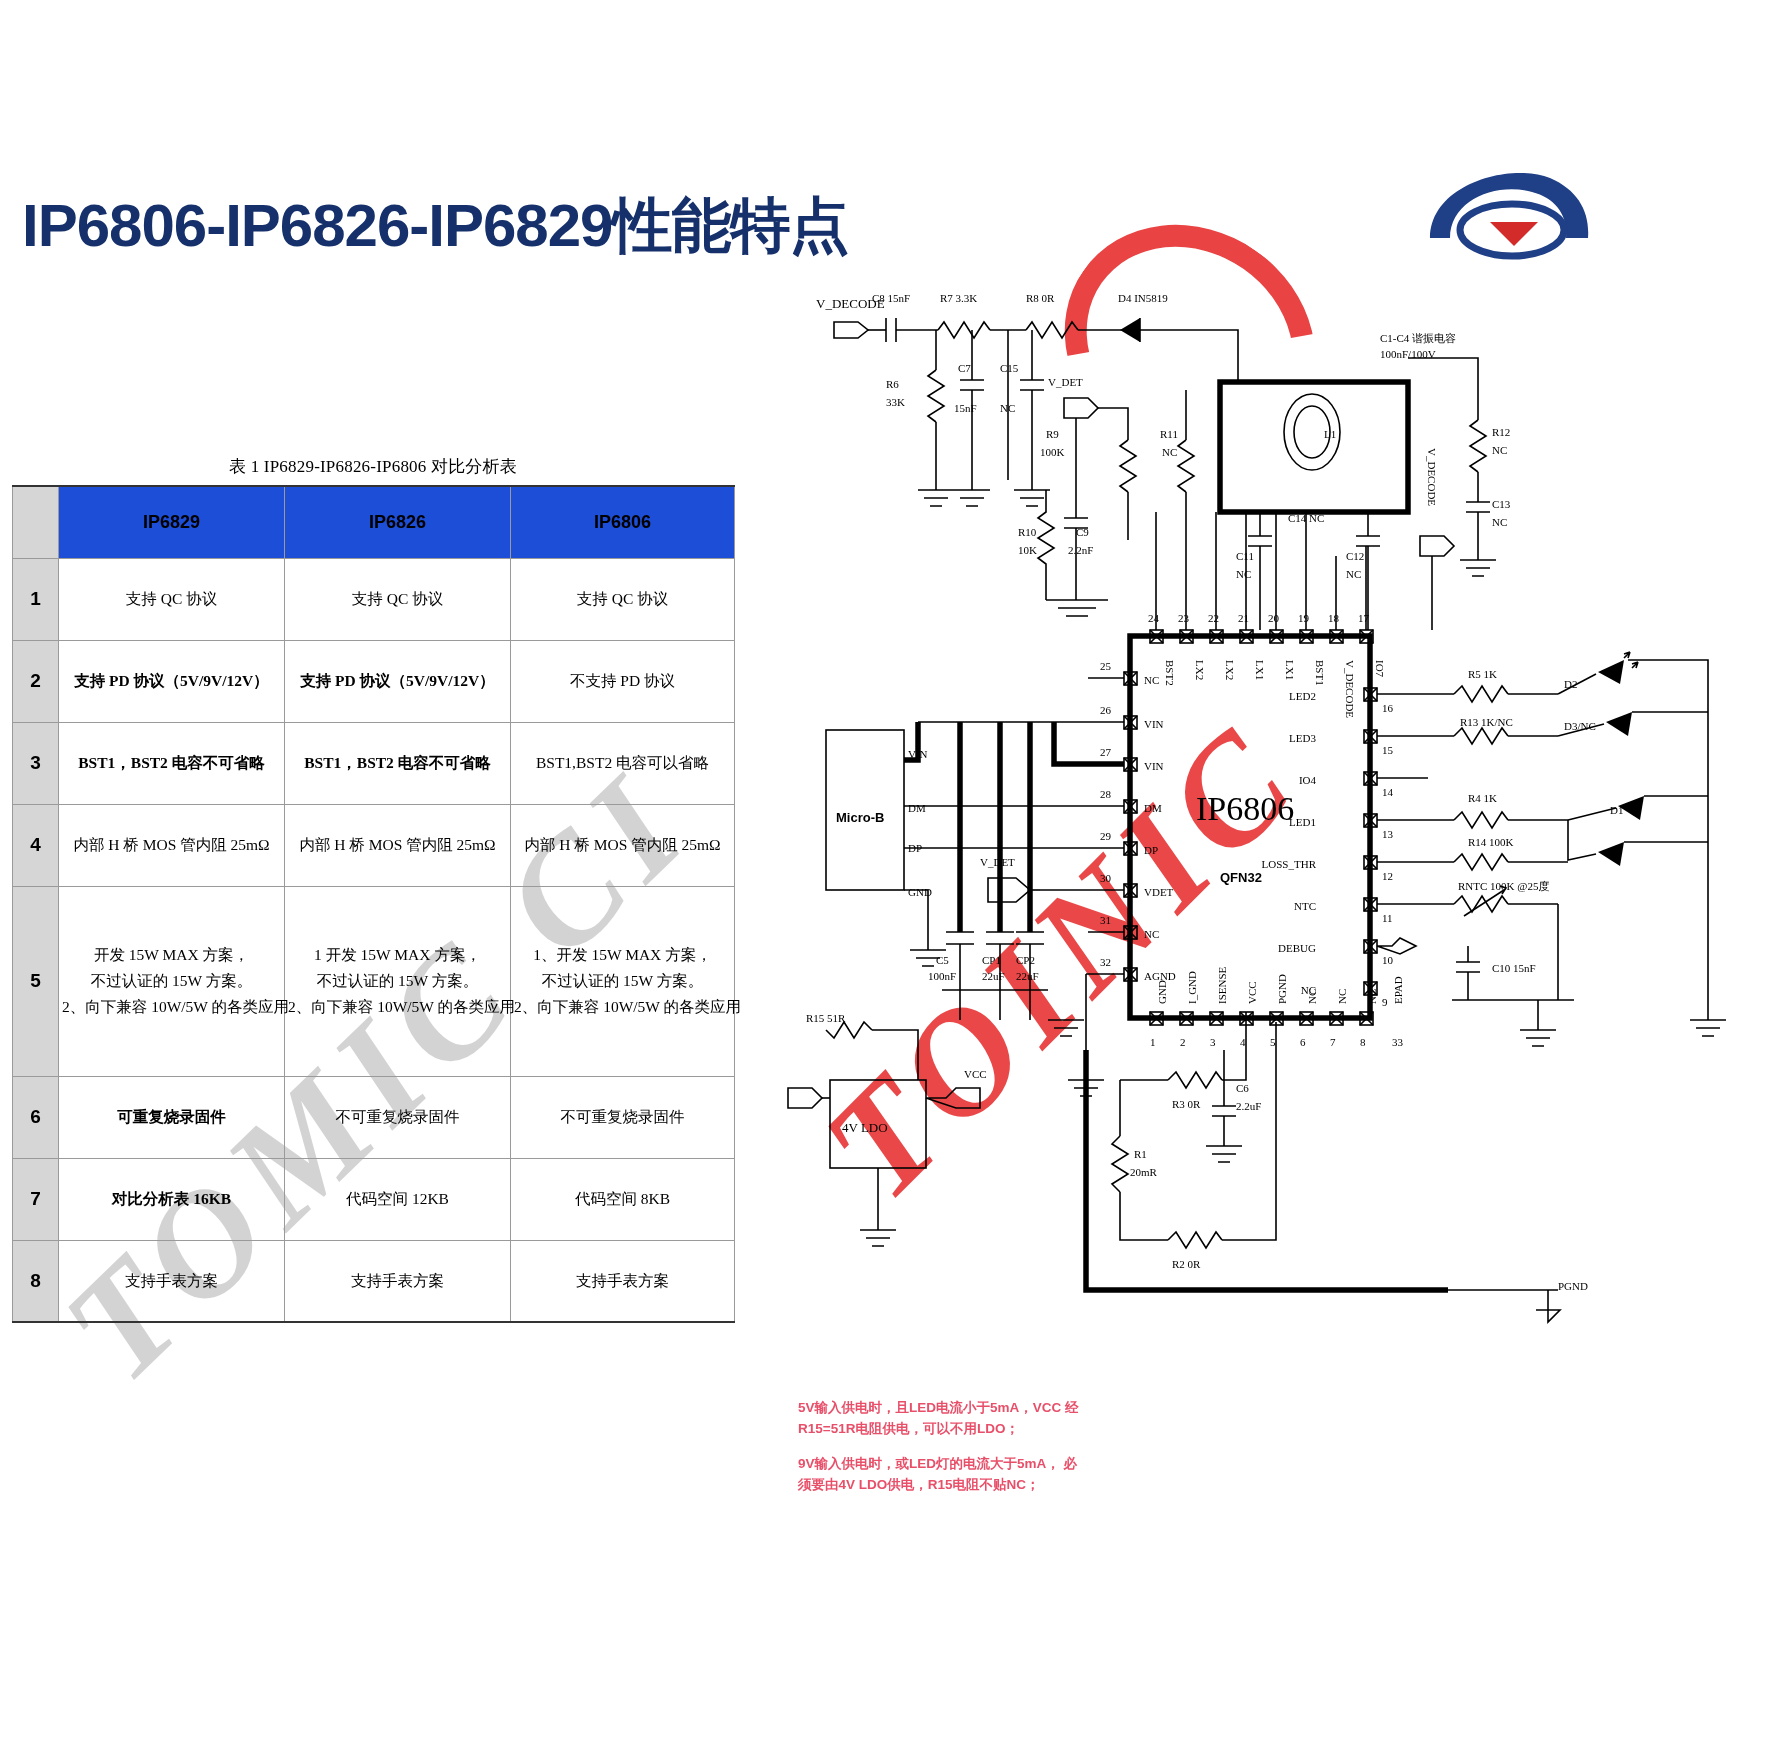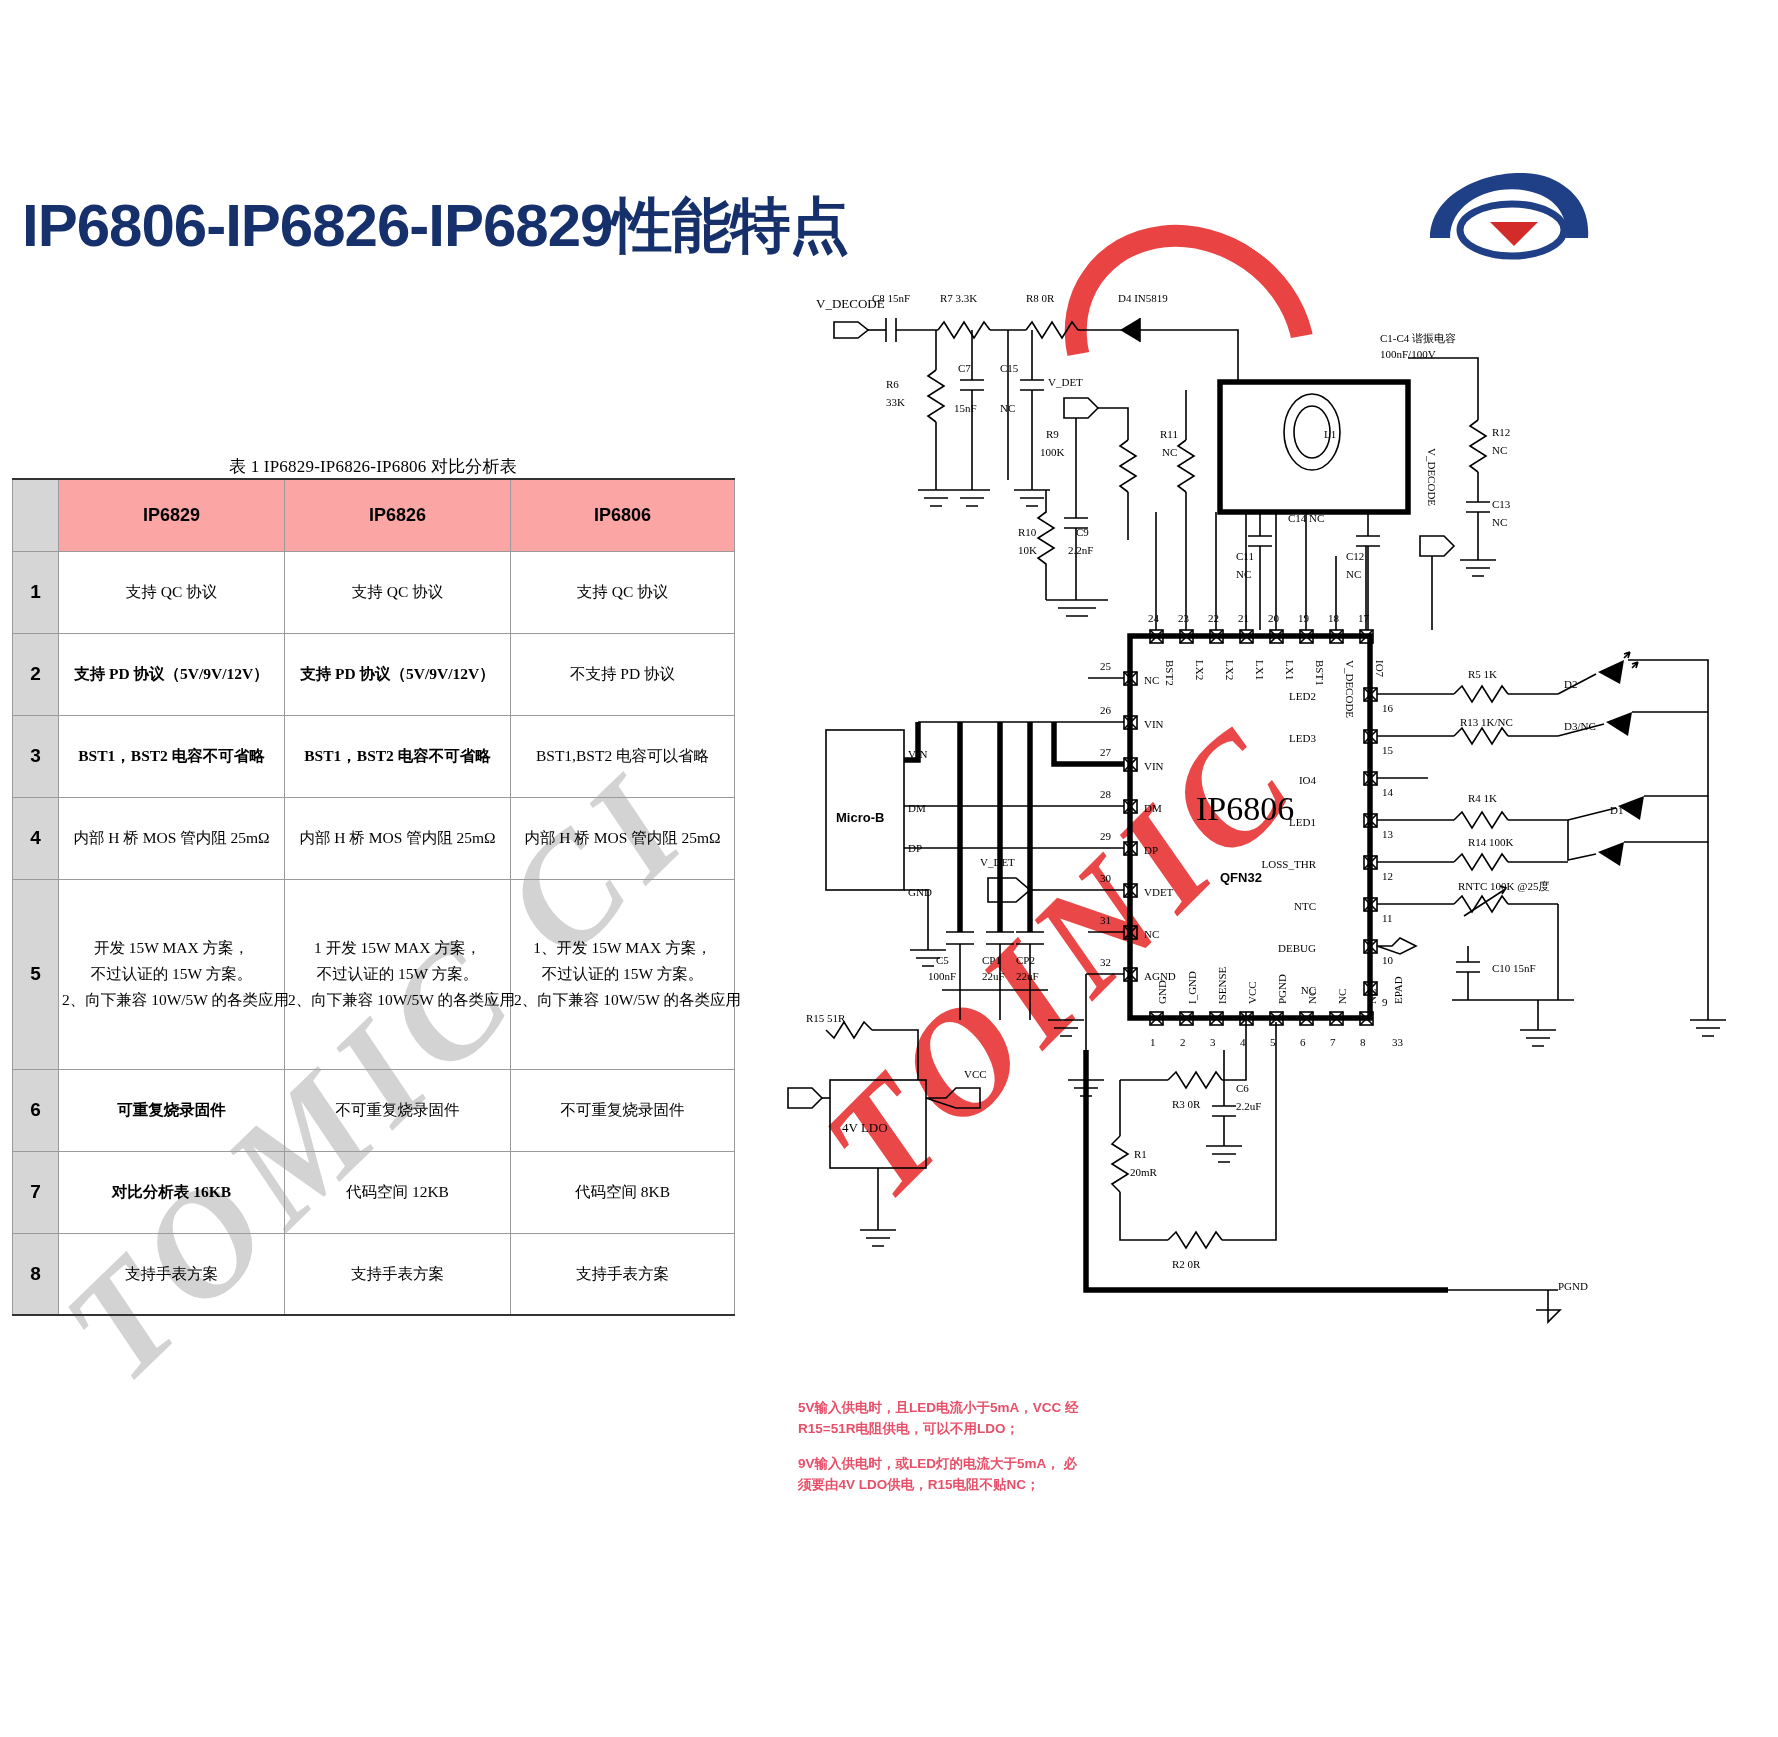--- a/index.html
+++ b/index.html
@@ -23,21 +23,21 @@
   }
 
   
   .logo { position:absolute; left:1420px; top:160px; width:180px; height:110px; }
 
   
   .table-wrap { position:absolute; left:12px; top:455px; width:722px; }
   .tbl-caption {
     font-family: "Liberation Serif", serif;
     font-size: 17px; color:#000; text-align:center;
-    letter-spacing:.2px;
+    margin-bottom: 7px; letter-spacing:.2px;
   }
   table.cmp {
     border-collapse: collapse;
     width: 722px;
     table-layout: fixed;
     border-top: 2.5px solid #333;
     border-bottom: 2.5px solid #333;
   }
   table.cmp col.c0 { width: 46px; }
   table.cmp col.c1 { width: 226px; }
@@ -47,21 +47,21 @@
   table.cmp th, table.cmp td {
     border: 1px solid #9a9a9a;
     text-align: center;
     vertical-align: middle;
     font-size: 15.5px;
     line-height: 1.05;
     color:#000;
     padding: 4px 3px;
   }
   table.cmp thead th {
-    background: #fca5a5;
+    background: #1d4ed8;
     font-family: "Liberation Sans", sans-serif;
     font-weight: bold;
     font-size: 18px;
     height: 72px;
     border-top: none;
   }
   table.cmp thead th.idx { background:#d6d6d6; }
   table.cmp tbody td.idx {
     background: #d6d6d6;
     font-family: "Liberation Sans", sans-serif;

